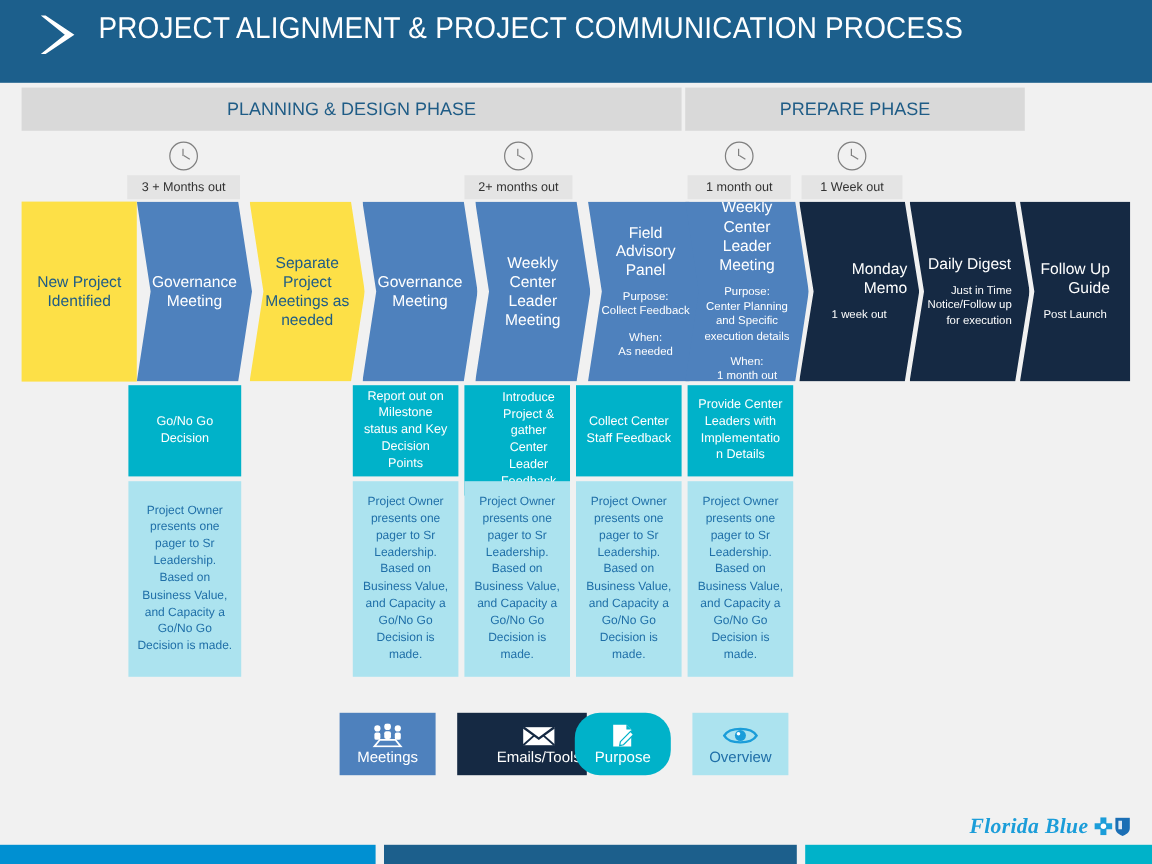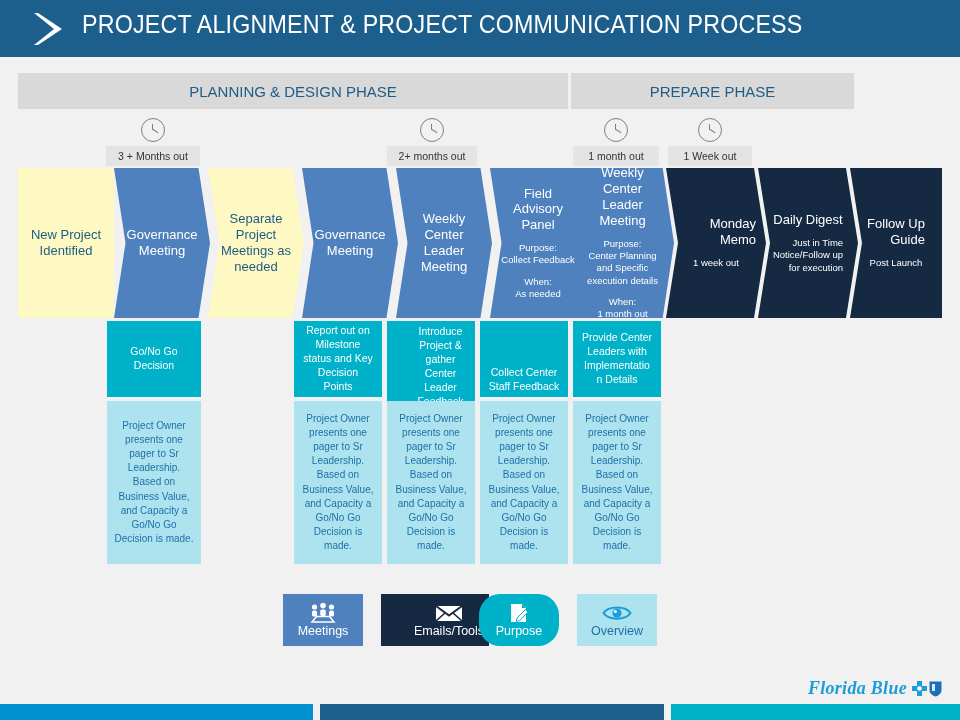--- a/index.html
+++ b/index.html
@@ -6,21 +6,21 @@
   body{
     width:960px;height:720px;
     background:#f1f1f1;
     font-family:"Liberation Sans", sans-serif;
     overflow:hidden;
     position:relative;
   }
 
   
   #header{
-    position:absolute;left:0;top:0;width:960px;height:57px;
+    position:absolute;left:0;top:0;width:960px;height:69px;
     background:#1c5f8c;
   }
   #header-chevron{
     position:absolute;left:32px;top:11px;width:34px;height:36px;
   }
   #header-title{
     position:absolute;left:82px;top:10px;
     color:#ffffff;font-size:25px;letter-spacing:.2px;
     font-family:"Liberation Sans", sans-serif;
     font-weight:400;
@@ -61,21 +61,21 @@
   }
 
   
   #process-row{position:absolute;left:18px;top:168px;height:150px;width:924px;}
   .chev{
     position:absolute;top:0;height:150px;
     display:flex;flex-direction:column;align-items:center;justify-content:center;
     text-align:center;box-sizing:border-box;
     padding:4px 10px;
   }
-  .chev.gray{background:#fef9c3;color:#1f5c86;}
+  .chev.gray{background:#fde047;color:#1f5c86;}
   .chev.blue{background:#4e81bd;color:#ffffff;}
   .chev.navy{background:#152943;color:#ffffff;text-align:right;}
   .chev .c-title{font-size:13px;line-height:1.22;}
   .chev .c-sub{font-size:9.5px;line-height:1.3;margin-top:9px;}
   .chev .c-sub2{font-size:9.5px;line-height:1.3;margin-top:9px;}
 
   
   .teal-box{
     position:absolute;background:#00b2c9;color:#ffffff;
     display:flex;align-items:center;justify-content:center;text-align:center;
@@ -238,21 +238,21 @@
 Decision
 Points</span>
 </div>
 <div class="teal-box" style="left:387px;top:321px;width:88px;height:92px;padding-left:24px;">
   <span style="white-space: pre-line;">Introduce
 Project &amp;
 gather Center
 Leader
 Feedback</span>
 </div>
-<div class="teal-box" style="left:480px;top:321px;width:88px;height:76px;align-items:flex-end;">
+<div class="teal-box" style="left:480px;top:321px;width:88px;height:76px;">
   <span style="white-space: pre-line;">Collect Center
 Staff Feedback</span>
 </div>
 <div class="teal-box" style="left:573px;top:321px;width:88px;height:76px;">
   <span style="white-space: pre-line;">Provide Center
 Leaders with
 Implementatio
 n Details</span>
 </div>
 

